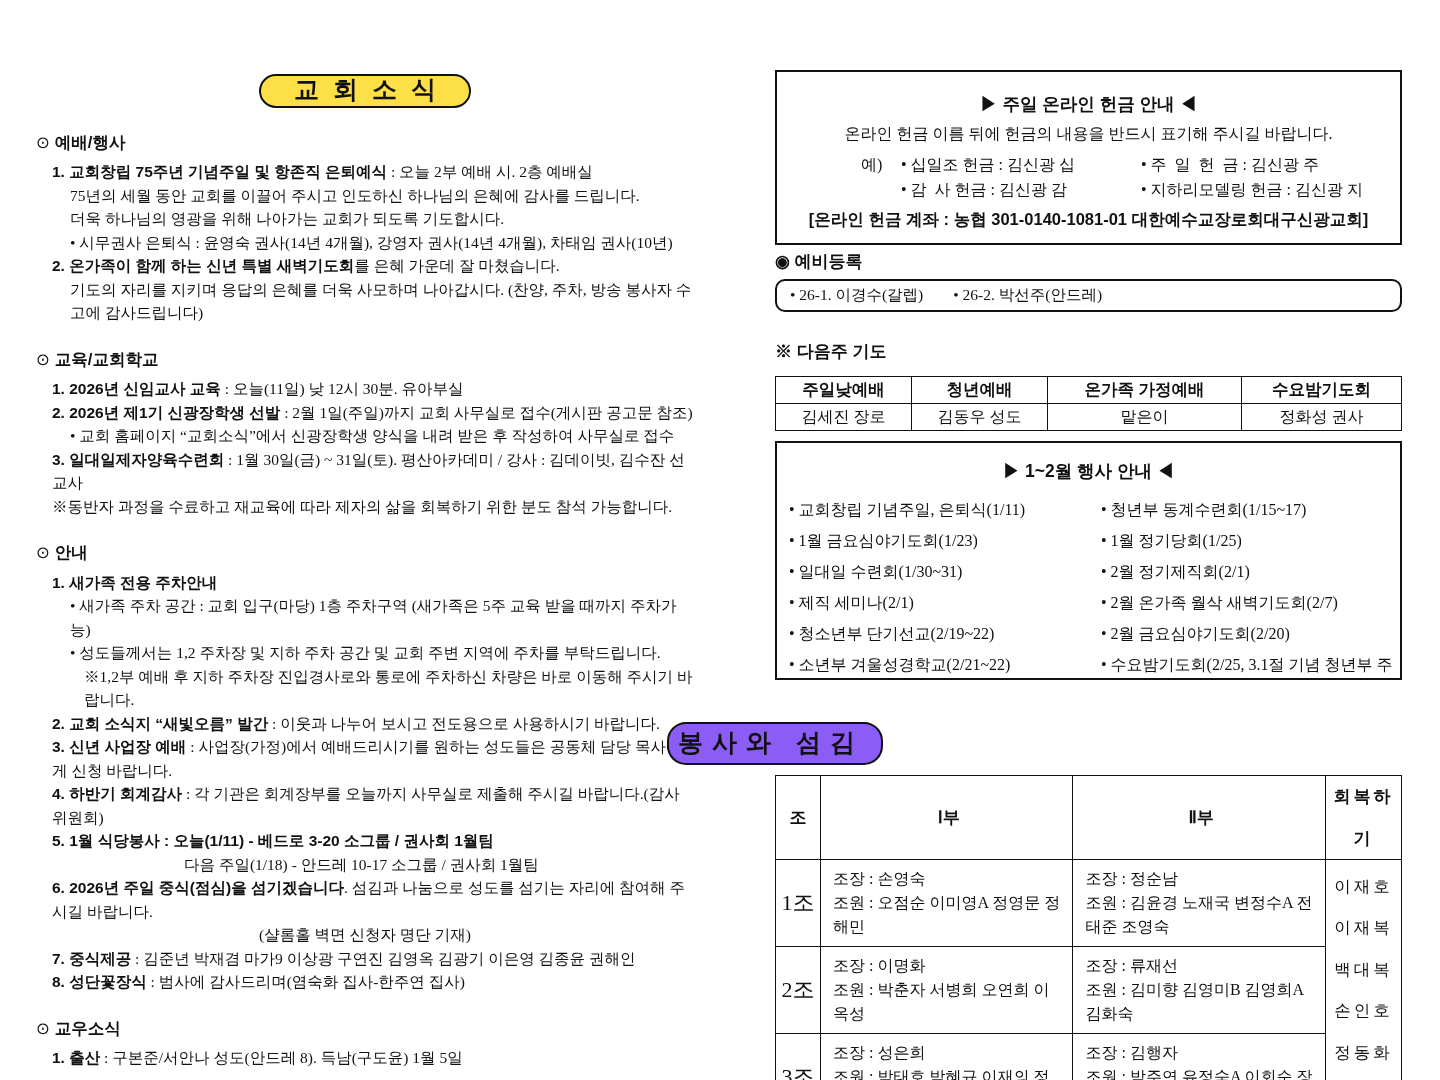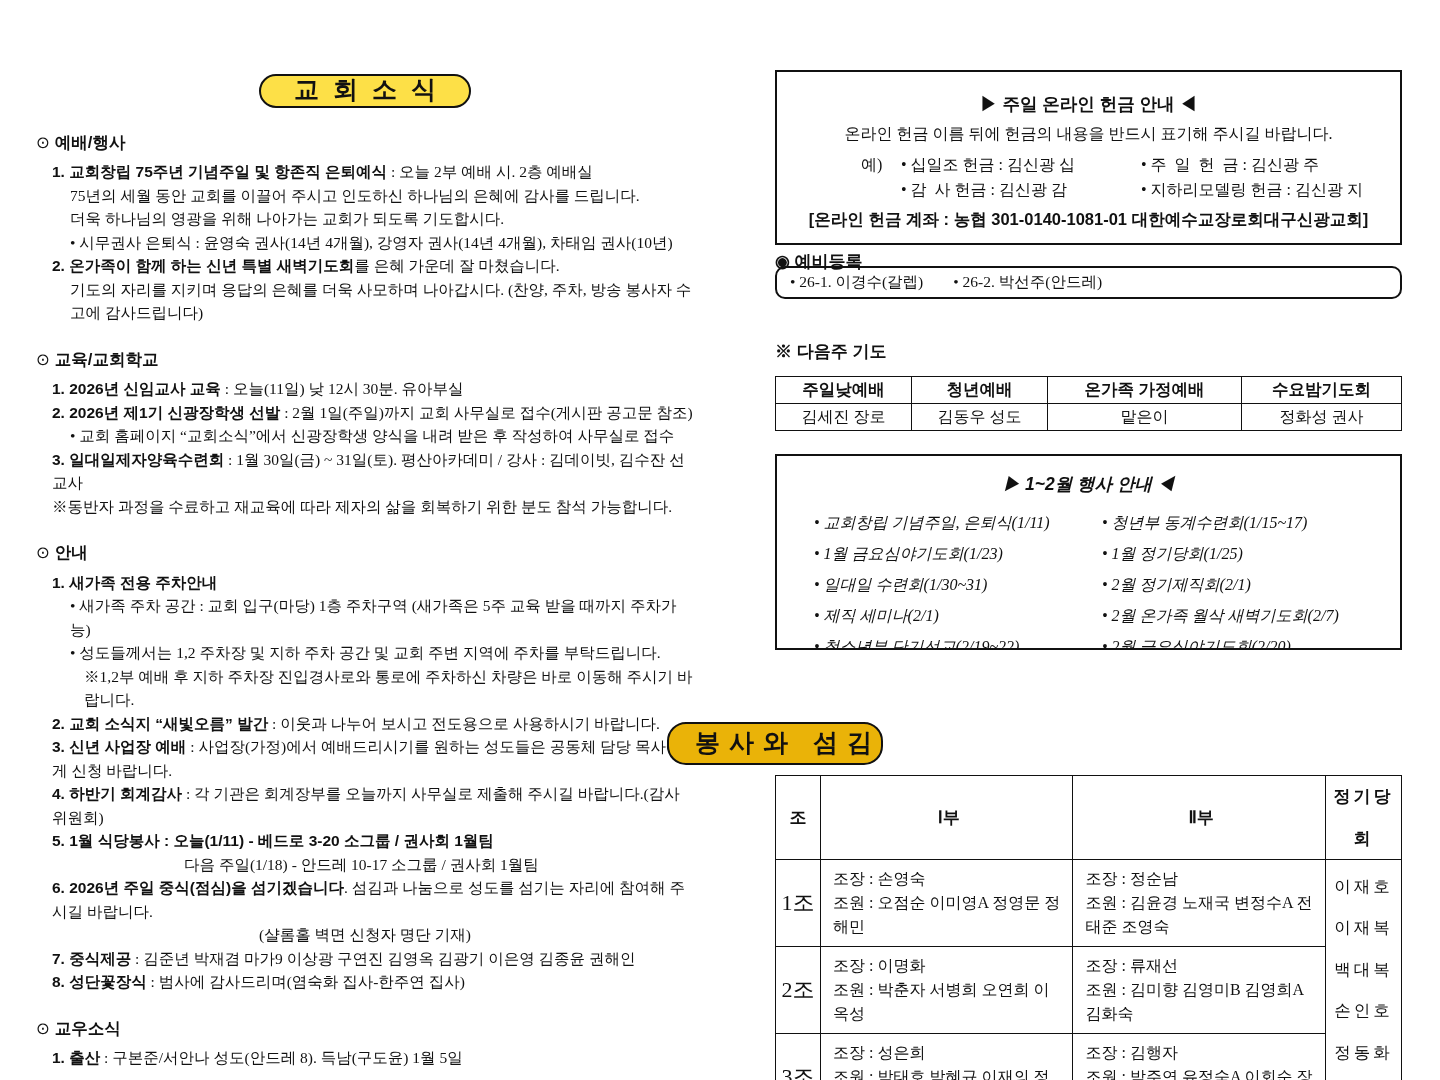--- a/index.html
+++ b/index.html
@@ -29,35 +29,35 @@
   .col-right > div { position:absolute; left:0; right:0; }
 
   .obox { top:70px; border:2px solid #111; padding:20px 8px 12px; }
   .obox .t { text-align:center; font-family:"Liberation Sans", sans-serif; font-weight:700; font-size:17.5px; margin-bottom:8px; }
   .obox .d { text-align:center; font-size:16px; margin-bottom:7px; }
   .exgrid { display:grid; grid-template-columns:40px 240px 1fr; padding-left:76px; font-size:16px; line-height:25px; white-space:pre-wrap; }
   .acct { text-align:center; font-family:"Liberation Sans", sans-serif; font-weight:700; font-size:16.5px; margin-top:7px; }
 
   .rhead { font-family:"Liberation Sans", sans-serif; font-weight:700; font-size:17px; }
   .rh1 { top:250px; }
-  .rbox { top:266px; border:2px solid #111; border-radius:10px; padding:4px 13px; font-size:15.5px; }
+  .rbox { top:279px; border:2px solid #111; border-radius:10px; padding:4px 13px; font-size:15.5px; }
   .rbox span { margin-right:30px; }
   .rh2 { top:340px; }
   .nw { top:376px; }
   table { border-collapse:collapse; width:100%; }
   .nw td { border:1.6px solid #111; text-align:center; height:27px; font-size:16px; }
   .nw .hd td { font-family:"Liberation Sans", sans-serif; font-weight:700; font-size:16.5px; }
 
-  .ebox { top:454px; height:196px; border:2px solid #111; padding:16px 0 0; overflow:hidden;font-style:italic; }
+  .ebox { top:441px; height:239px; border:2px solid #111; padding:16px 0 0; overflow:hidden; }
   .ebox .t { text-align:center; font-family:"Liberation Sans", sans-serif; font-weight:700; font-size:17.5px; margin-bottom:11px; }
-  .egrid { display:grid; grid-template-columns:288px 1fr; padding-left:37px; font-size:16px; line-height:31px; }
+  .egrid { display:grid; grid-template-columns:288px 1fr; padding-left:12px; font-size:16px; line-height:31px;gap:24px; }
 
   .badge2 { top:722px; left:50%; right:auto; transform:translateX(-50%);
-    width:216px; border:2.5px solid #111; border-radius:19px; background:#eab308;
-    text-align:right; font-family:"Liberation Sans", sans-serif; font-weight:700;
+    width:216px; border:2.5px solid #111; border-radius:19px; background:#8b5cf6;
+    text-align:left; font-family:"Liberation Sans", sans-serif; font-weight:700;
     font-size:25px; letter-spacing:9px; text-indent:9px; padding:2px 0 4px; }
 
   .svc { top:775px; }
   .svc td { border:1.8px solid #111; font-size:16px; vertical-align:middle; }
   .svc .hd td { font-family:"Liberation Sans", sans-serif; font-weight:700; font-size:17px; text-align:center; height:31px; }
   .svc .jo { width:45px; text-align:center; font-size:22px; }
   .svc .part { width:252px; padding:7px 8px 7px 12px; line-height:24px; }
   .svc .traffic { width:76px; text-align:center; line-height:41.5px; letter-spacing:3px; font-size:16.5px; }
   .svc .r1 { height:79px; } .svc .r2 { height:72px; } .svc .r3 { height:72px; }
 </style>
@@ -178,21 +178,21 @@
 
     <div class="badge2">봉사와  섬김</div>
 
     <div class="svc">
       <table>
         <tbody>
             <tr class="hd">
           <td class="jo">조</td>
           <td class="part" style="text-align:center">Ⅰ부</td>
           <td class="part" style="text-align:center">Ⅱ부</td>
-          <td class="traffic">정기당회</td>
+          <td class="traffic">회복하기</td>
         </tr>
         <tr class="r1">
           <td class="jo">1조</td>
           <td class="part">
             <div>조장 : 손영숙</div>
             <div>조원 : 오점순 이미영A 정영문 정해민</div>
           </td>
           <td class="part">
             <div>조장 : 정순남</div>
             <div>조원 : 김윤경 노재국 변정수A 전태준 조영숙</div>

